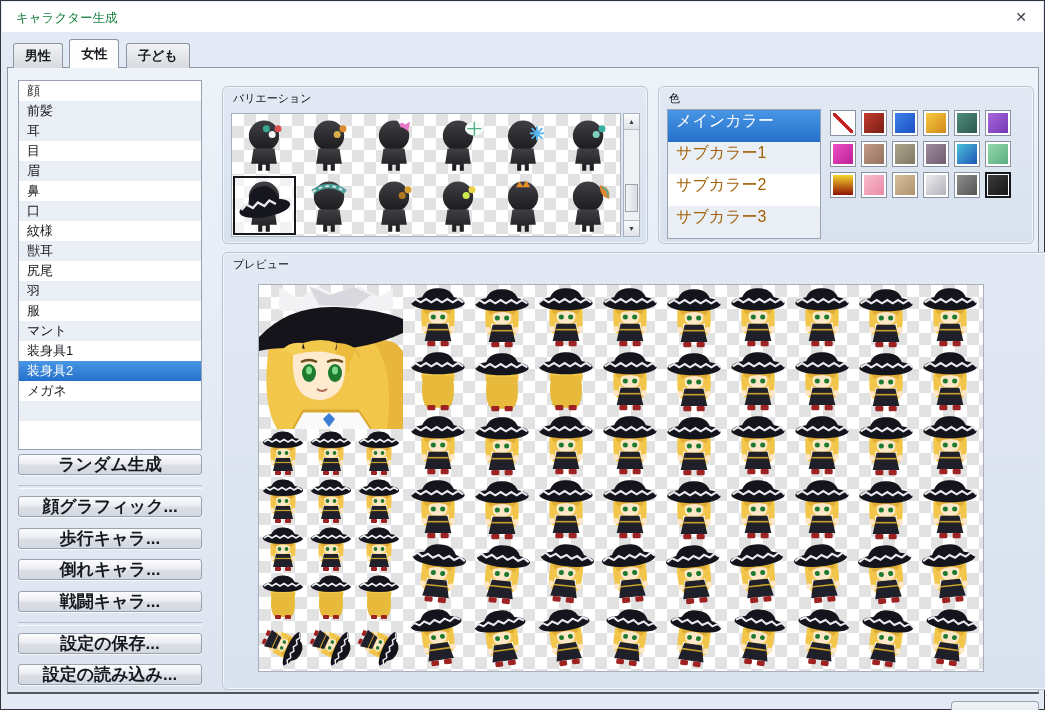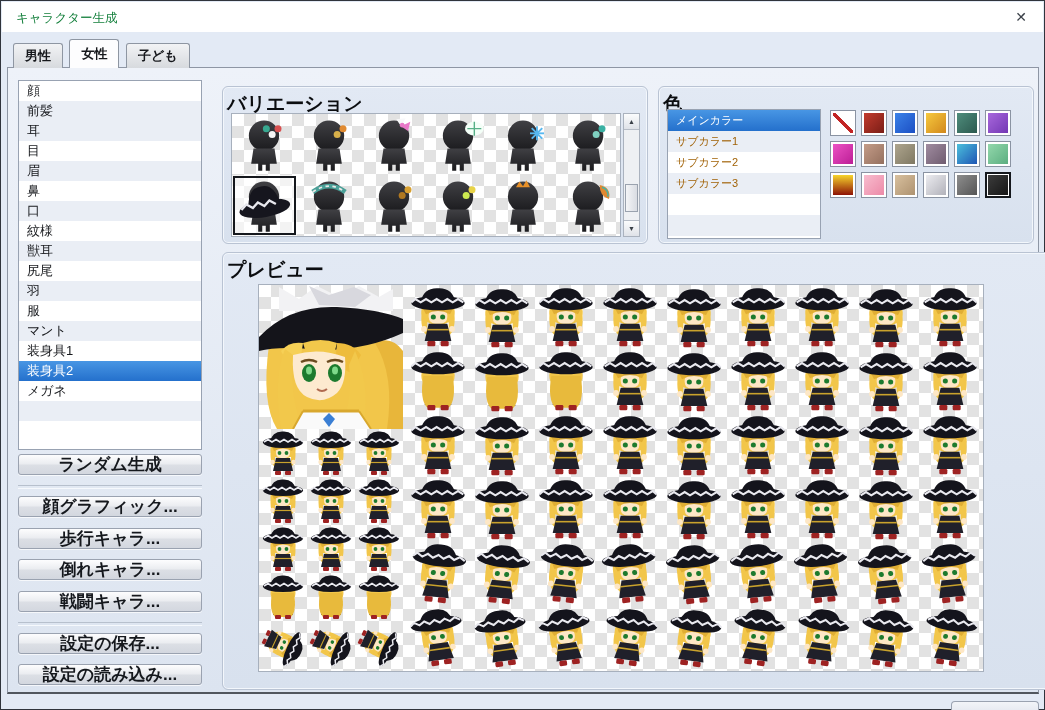--- a/index.html
+++ b/index.html
@@ -32,21 +32,21 @@
   .btn{position:absolute;left:10px;width:184px;height:21px;box-sizing:border-box;
        border:1px solid #9aa2b0;border-radius:3px;font-weight:bold;font-size:17px;color:#15181d;
        background:linear-gradient(180deg,#fdfdfe,#eaecf0 48%,#dcdfe5 52%,#d3d7df);
        text-align:center;line-height:19px;box-shadow:0 1px 0 rgba(255,255,255,.7);}
   .divider{position:absolute;left:10px;width:184px;height:2px;
            border-top:1px solid #b7c0cd;border-bottom:1px solid #f6f9fd;}
   
   .group{position:absolute;background:linear-gradient(180deg,#e2e9f4,#d8e1ee);
          border:1px solid #b9c3d3;border-radius:6px;
          box-shadow:inset 0 0 0 1px #f3f7fc;box-sizing:border-box;}
-  .gtitle{position:absolute;left:4px;top:4px;font-size:19px;font-weight:bold;color:#0b0d10;}
+  .gtitle{position:absolute;left:10px;top:4px;font-size:11px;font-weight:normal;color:#0b0d10;}
   
   .checker{background-color:#fff;
     background-image:linear-gradient(45deg,#e2e2e2 25%,transparent 25%,transparent 75%,#e2e2e2 75%),
                      linear-gradient(45deg,#e2e2e2 25%,transparent 25%,transparent 75%,#e2e2e2 75%);
     background-size:24px 24px;background-position:0 0,12px 12px;}
   .vargrid{position:absolute;left:8px;top:26px;width:390px;height:124px;border:1px solid #a7b0bd;
            box-sizing:border-box;display:grid;grid-template-columns:repeat(6,1fr);
            grid-template-rows:repeat(2,1fr);overflow:hidden;}
   .var-cell{display:flex;align-items:center;justify-content:center;}
   .var-cell svg{width:56px;height:56px;}
@@ -55,21 +55,21 @@
            border:1px solid #aab2be;box-sizing:border-box;}
   .sb-btn{position:absolute;left:0;width:15px;height:15px;text-align:center;line-height:15px;
           font-size:7px;color:#3a4048;background:linear-gradient(180deg,#fbfcfd,#dfe2e8);
           border-bottom:1px solid #b6bcc6;}
   .sb-btn.down{bottom:0;border-top:1px solid #b6bcc6;border-bottom:none;}
   .sb-thumb{position:absolute;left:1px;top:70px;width:13px;height:28px;
             background:linear-gradient(90deg,#f4f5f7,#d9dce2);border:1px solid #9aa2ae;box-sizing:border-box;}
   
   .clist{position:absolute;left:8px;top:22px;width:154px;height:130px;background:#fff;
          border:1px solid #98a2b2;box-sizing:border-box;overflow:hidden;}
-  .crow{height:21px;line-height:21px;padding-left:8px;font-size:11px;color:#16181c;background:#fff;}
+  .crow{height:32px;line-height:21px;padding-left:8px;font-size:16px;color:#16181c;background:#fff;}
   .crow.alt{background:#eaeef5;}
   .crow.dis{color:#a16207;}
   .crow.sel{background:linear-gradient(180deg,#4896e4,#2470cc);color:#fff;}
   .swatches{position:absolute;left:171px;top:23px;display:grid;
             grid-template-columns:repeat(6,26px);grid-auto-rows:26px;gap:5px;}
   .swatch{width:26px;height:26px;box-sizing:border-box;border:1px solid #8a93a2;background:#fff;padding:2px;}
   .swatch.sel{border:2px solid #15181d;padding:1px;}
   .swatch-inner{width:100%;height:100%;}
   .none-swatch{background:linear-gradient(to top right,#fff 44%,#c22525 44%,#c22525 56%,#fff 56%);}
   

